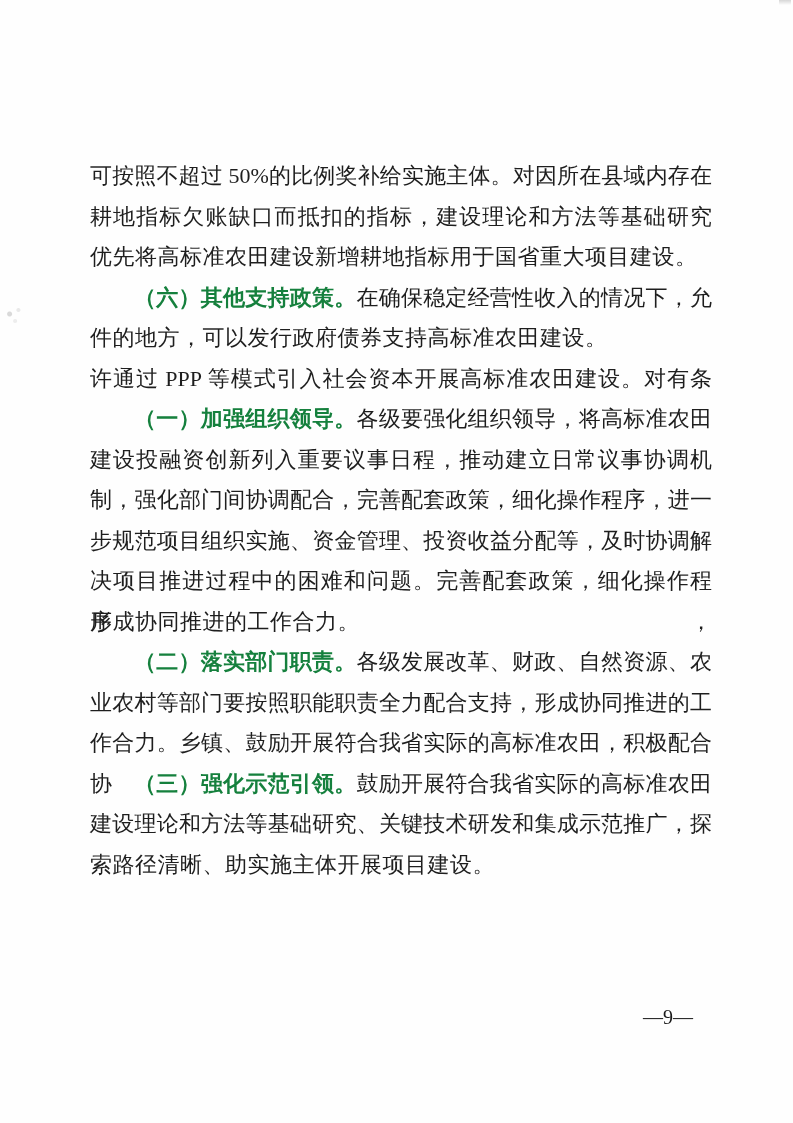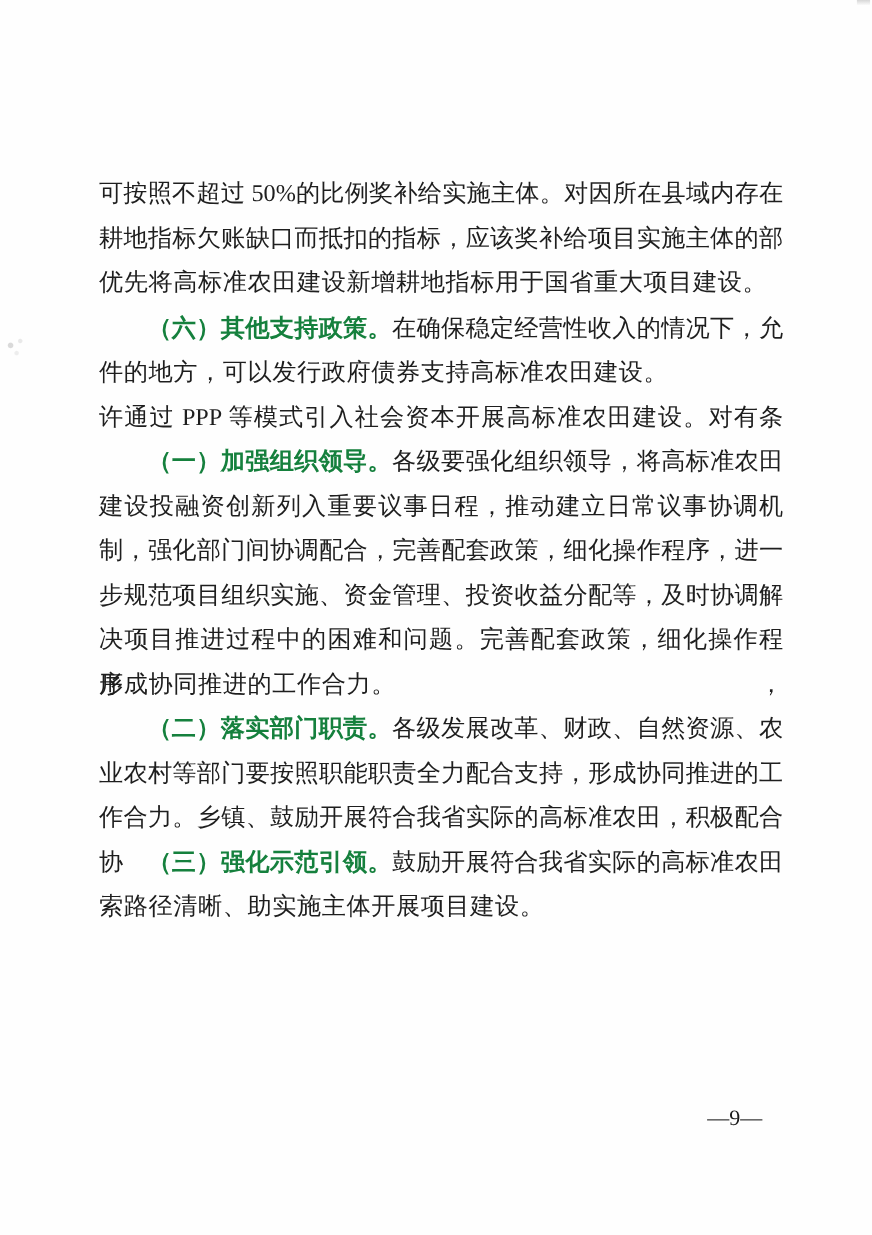--- a/index.html
+++ b/index.html
@@ -83,33 +83,34 @@
     height: 5px;
     background: linear-gradient(to bottom, rgba(140,140,140,0.35), transparent);
   }
 </style>
 </head>
 <body>
 
 <div class="page">
   <div class="content" id="content">
       <div class="line justify"><span class="">可按照不超过 50%的比例奖补给实施主体。对因所在县域内存在</span></div>
-      <div class="line justify"><span class="">耕地指标欠账缺口而抵扣的指标，应该奖补给项目实施主体的部</span></div>
+      <div class="line justify"><span class="">耕地指标欠账缺口而抵扣的指标，建设理论和方法等基础研究</span></div>
       <div class="line"><span class="">优先将高标准农田建设新增耕地指标用于国省重大项目建设。</span></div>
       <div class="line justify indent"><span class="bold-lead">（六）其他支持政策。</span><span class="">在确保稳定经营性收入的情况下，允</span></div>
       <div class="line"><span class="">件的地方，可以发行政府债券支持高标准农田建设。</span></div>
       <div class="line justify"><span class="">许通过 PPP 等模式引入社会资本开展高标准农田建设。对有条</span></div>
       <div class="line justify indent"><span class="bold-lead">（一）加强组织领导。</span><span class="">各级要强化组织领导，将高标准农田</span></div>
       <div class="line justify"><span class="">建设投融资创新列入重要议事日程，推动建立日常议事协调机</span></div>
       <div class="line justify"><span class="">制，强化部门间协调配合，完善配套政策，细化操作程序，进一</span></div>
       <div class="line justify"><span class="">步规范项目组织实施、资金管理、投资收益分配等，及时协调解</span></div>
       <div class="line justify"><span class="">决项目推进过程中的困难和问题。完善配套政策，细化操作程序，</span></div>
       <div class="line"><span class="">形成协同推进的工作合力。</span></div>
       <div class="line justify indent"><span class="bold-lead">（二）落实部门职责。</span><span class="">各级发展改革、财政、自然资源、农</span></div>
       <div class="line justify"><span class="">业农村等部门要按照职能职责全力配合支持，形成协同推进的工</span></div>
       <div class="line justify"><span class="">作合力。乡镇、鼓励开展符合我省实际的高标准农田，积极配合协</span></div>
       <div class="line justify indent"><span class="bold-lead">（三）强化示范引领。</span><span class="">鼓励开展符合我省实际的高标准农田</span></div>
+      <div class="line justify"><span class="">建设理论和方法等基础研究、关键技术研发和集成示范推广，探</span></div>
       <div class="line"><span class="">索路径清晰、助实施主体开展项目建设。</span></div>
     </div>
   <div class="footer">—9—</div>
   <div class="artifact-left"></div>
   <div class="artifact-topright"></div>
 </div>
 
 </body></html>

